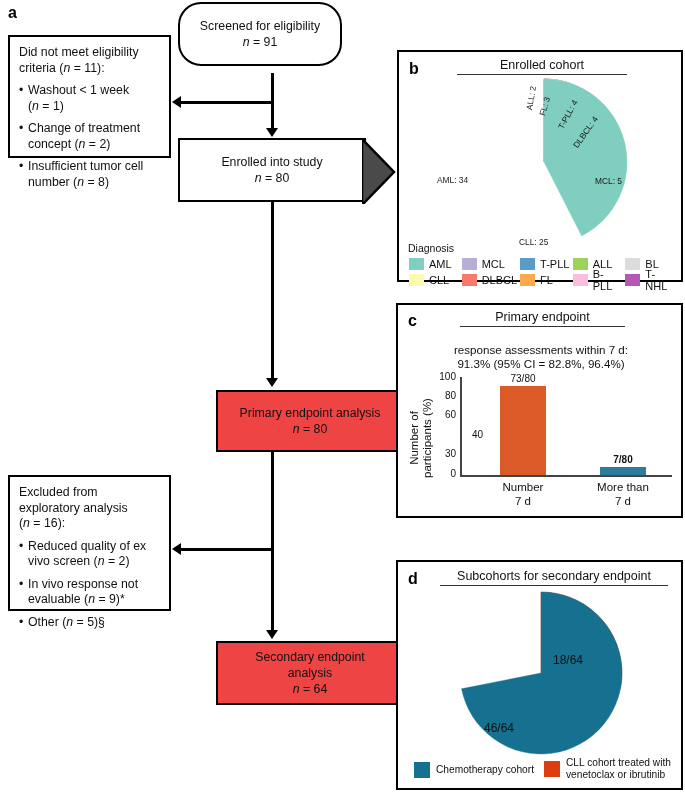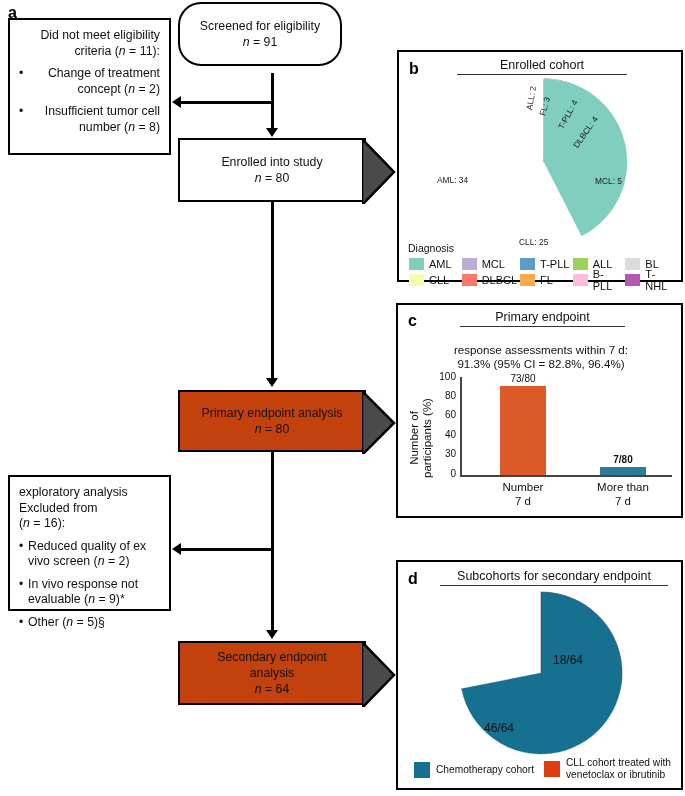--- a/index.html
+++ b/index.html
@@ -7,21 +7,21 @@
        font-family:"Liberation Sans","DejaVu Sans",sans-serif;color:#111;}
   .abs{position:absolute;}
 
   
   .panel-letter{font-weight:bold;font-size:16px;color:#000;letter-spacing:-0.3px;}
 
   
   .flowbox{box-sizing:border-box;border:2px solid #000;background:#fff;
            display:flex;align-items:center;justify-content:center;text-align:center;
            font-size:12.3px;line-height:16px;}
-  .flowbox.grey{background:#c2410c;}
+  .flowbox.grey{background:#ef4444;margin-left:38px;}
   .flowbox.left{justify-content:flex-start;text-align:left;padding:8px 9px;
                 line-height:15.5px;align-items:flex-start;}
   .flowbox i{font-style:italic;}
   .fb-line{display:block;}
   .bullets{margin:0;padding:0;list-style:none;}
   .bullets li{position:relative;padding-left:9px;margin-top:7px;}
   .bullets li:before{content:"\2022";position:absolute;left:0;top:0;}
   .hdr{display:block;}
 
   
@@ -67,25 +67,26 @@
 
 <div class="abs panel-letter" style="left:8px;top:4px;">a</div>
 
 <div class="abs flowbox" style="left:178px;top:2px;width:164px;height:64px;border-radius:23px;">
   <div>
     <span class="fb-line">Screened for eligibility</span>
     <span class="fb-line"><i>n</i><span> = 91</span></span>
   </div>
 </div>
 
-<div class="abs flowbox left" style="left:8px;top:18px;width:163px;height:137px;text-align:right;">
+<div class="abs flowbox left" style="left:8px;top:35px;width:163px;height:123px;">
   <div style="width:100%;">
     <span class="hdr">Did not meet eligibility</span>
     <span class="hdr"><span>criteria (</span><i>n</i><span> = 11):</span></span>
     <ul class="bullets">
+      <li><span>Washout &lt; 1 week</span><br><span>(</span><i>n</i><span> = 1)</span></li>
       <li><span>Change of treatment</span><br><span>concept (</span><i>n</i><span> = 2)</span></li>
       <li><span>Insufficient tumor cell</span><br><span>number (</span><i>n</i><span> = 8)</span></li>
     </ul>
   </div>
 </div>
 
 <div class="abs vline" style="left:271px;top:73px;width:2.5px;height:58px;"></div>
 <div class="abs arrowdown" style="left:266.2px;top:128px;"></div>
 
 <div class="abs hline" style="left:180px;top:101px;width:92px;height:2.5px;"></div>
@@ -113,22 +114,22 @@
   </div>
   <div class="nose">
     <svg width="36" height="62" viewBox="0 0 36 62" style="display:block;margin-left:-2px;">
       <polygon points="0,-1 32,31 0,63" fill="#4a4a4a" stroke="#000" stroke-width="2.5"></polygon>
     </svg>
   </div>
 </div>
 
 <div class="abs flowbox left" style="left:8px;top:475px;width:163px;height:136px;">
   <div style="width:100%;">
+    <span class="hdr">Excluded from</span>
     <span class="hdr">exploratory analysis</span>
-    <span class="hdr">Excluded from</span>
     <span class="hdr"><span>(</span><i>n</i><span> = 16):</span></span>
     <ul class="bullets">
       <li><span>Reduced quality of ex</span><br><span>vivo screen (</span><i>n</i><span> = 2)</span></li>
       <li><span>In vivo response not</span><br><span>evaluable (</span><i>n</i><span> = 9)*</span></li>
       <li><span>Other (</span><i>n</i><span> = 5)§</span></li>
     </ul>
   </div>
 </div>
 
 <div class="abs vline" style="left:271px;top:452px;width:2.5px;height:182px;"></div>
@@ -242,21 +243,21 @@
     <span>Number of</span><br>
     <span>participants (%)</span>
   </div>
 
   <div class="axis" style="left:62px;top:72px;width:1.6px;height:100px;"></div>
   <div class="axis" style="left:62px;top:170.4px;width:212px;height:1.6px;"></div>
 
   <div class="ytick" style="left:34px;top:66px;">100</div>
   <div class="ytick" style="left:34px;top:85px;">80</div>
   <div class="ytick" style="left:34px;top:104px;">60</div>
-  <div class="ytick" style="left:34px;top:124px;">40</div>
+  <div class="ytick" style="left:34px;top:124px;padding-left:27px;">40</div>
   <div class="ytick" style="left:34px;top:143px;">30</div>
   <div class="ytick" style="left:34px;top:163px;">0</div>
 
   <div class="abs" id="bar0" style="left: 102px; width: 46px; background: rgb(219, 90, 40); top: 80.5608px; height: 89.8392px;"></div>
   <div class="abs" id="bar1" style="left: 202px; width: 46px; background: rgb(43, 125, 155); top: 161.741px; height: 8.6592px;"></div>
 
   <div class="barlabel" id="lab0" style="left: 92px; width: 66px; top: 67.5608px;">73/80</div>
   <div class="barlabel" id="lab1" style="left: 192px; width: 66px; top: 148.741px; font-weight: bold;">7/80</div>
 
   <div class="xtick" style="left:88px;top:176px;width:74px;">

